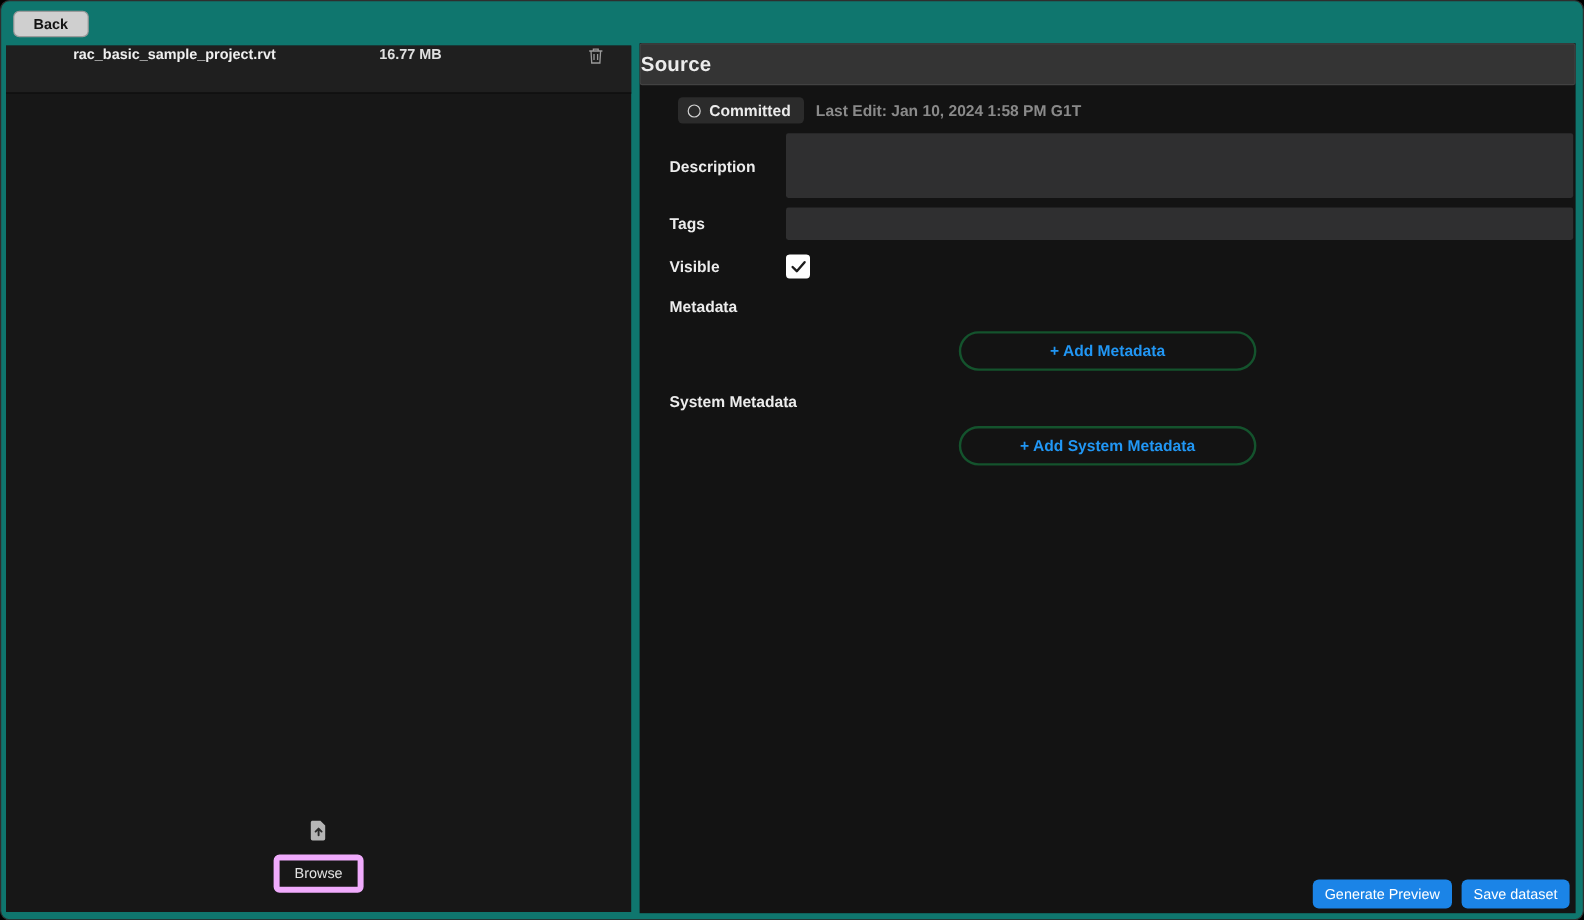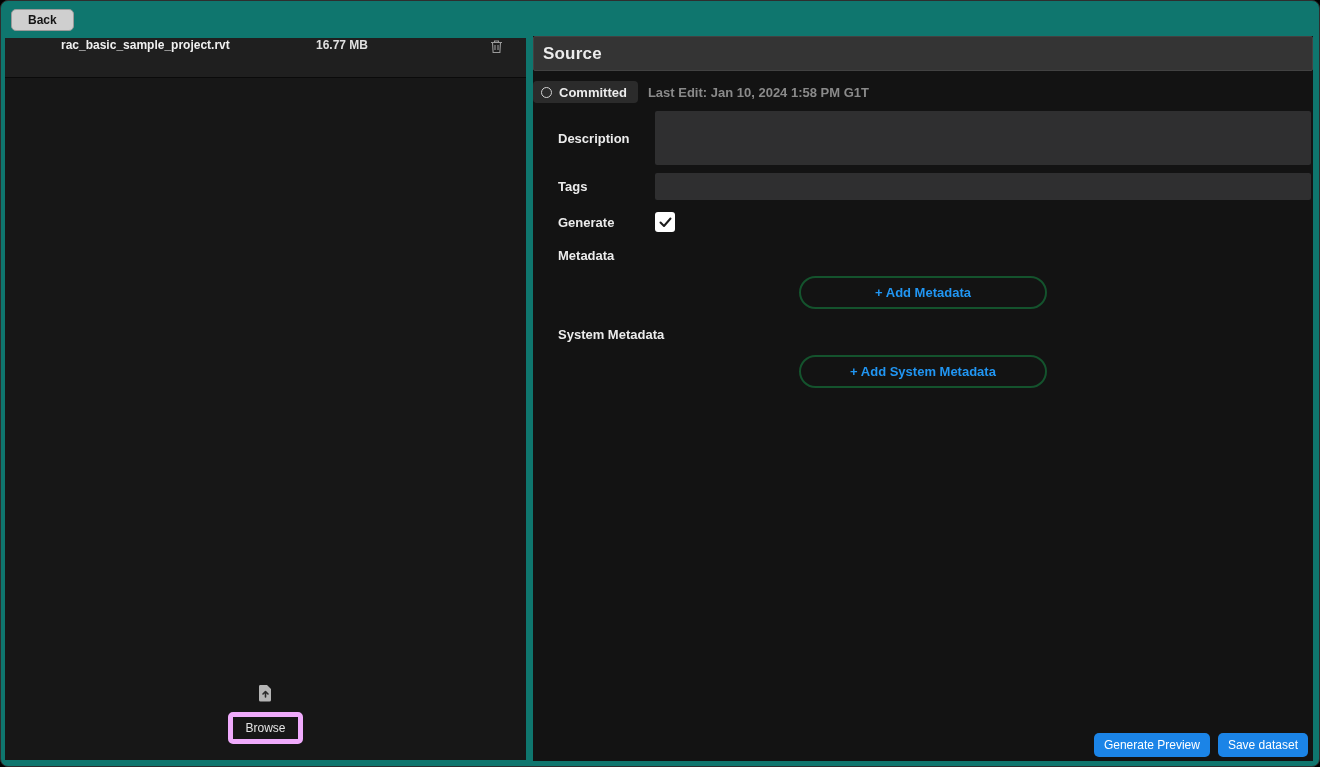--- a/index.html
+++ b/index.html
@@ -68,28 +68,28 @@
     position: absolute; left: 532px; top: 35px;
     width: 780px; height: 725px;
     background: #131313;
     display: flex; flex-direction: column;
   }
   .panel-header {
     height: 35px; flex: 0 0 35px;
     background: #343434;
     border: 1px solid #424242; border-radius: 2px;
     display: flex; align-items: center;
-    padding-left: 9px;
   }
   .panel-title { font-size: 17px; font-weight: bold; color: #ececec; letter-spacing: .2px; }
 
   .status-row {
     margin-top: 10px;
     display: flex; align-items: center;
     height: 22px;
+    padding-left: 32px;
   }
   .status-badge {
     background: #2b2b2b;
     border-radius: 4px;
     height: 22px;
     display: flex; align-items: center; gap: 7px;
     padding: 0 11px 0 8px;
   }
   .circle-icon {
     width: 11px; height: 11px;
@@ -207,21 +207,21 @@
       <span class="form-label">Description</span>
       <textarea class="description-input" style=""></textarea>
     </div>
 
     <div class="form-row row-tags">
       <span class="form-label">Tags</span>
       <input class="tags-input" type="text" style="">
     </div>
 
     <div class="form-row row-visible">
-      <span class="form-label">Generate</span>
+      <span class="form-label">Visible</span>
       <div class="checkbox checked">
         <span style="display:flex">
           <svg width="13" height="11" viewBox="0 0 13 11" fill="none" stroke="#1c1c1c" stroke-width="2" stroke-linecap="round" stroke-linejoin="round">
             <path d="M1.5 5.5 L5 9 L11.5 1.5"></path>
           </svg>
         </span>
       </div>
     </div>
 
     <div class="form-row row-label-only">

